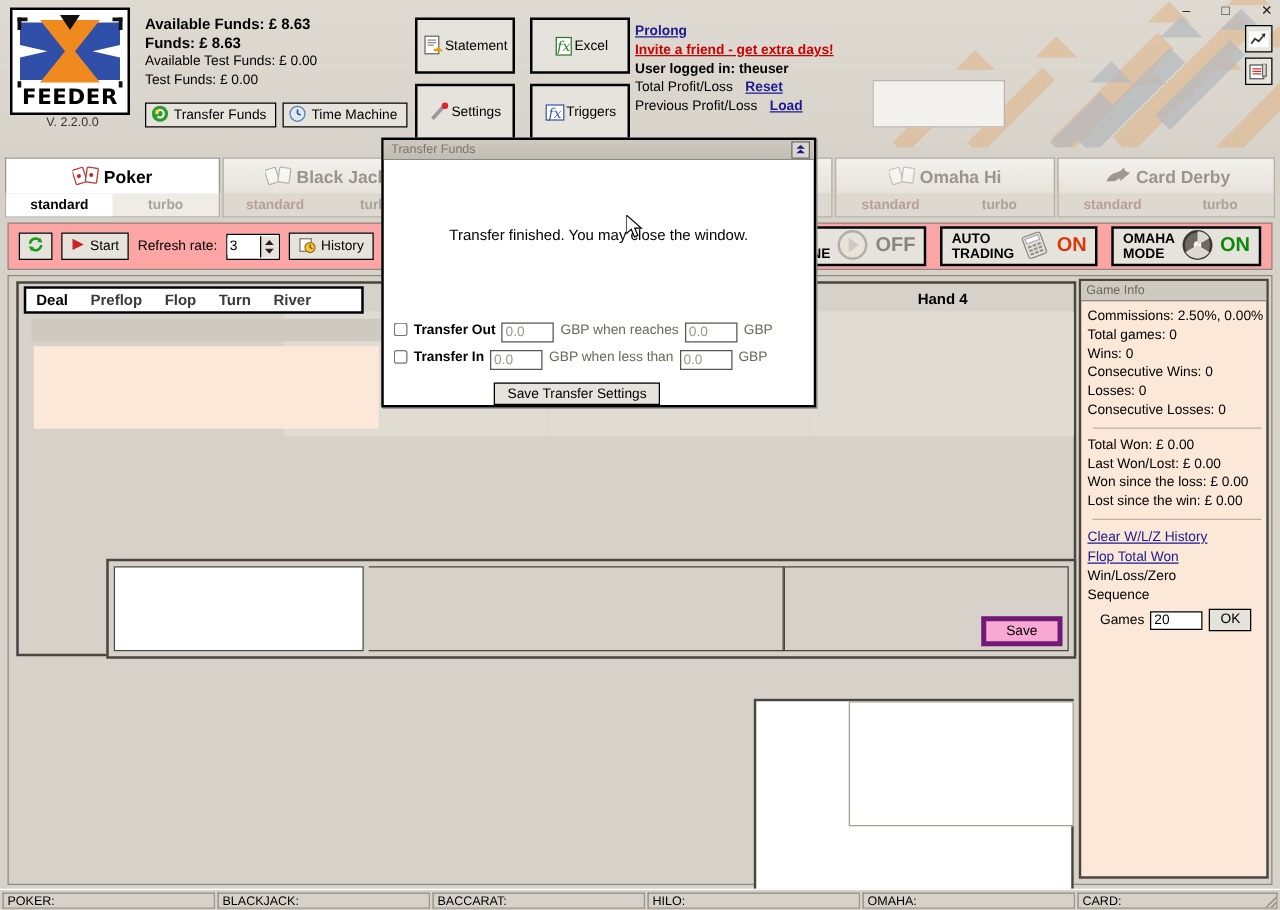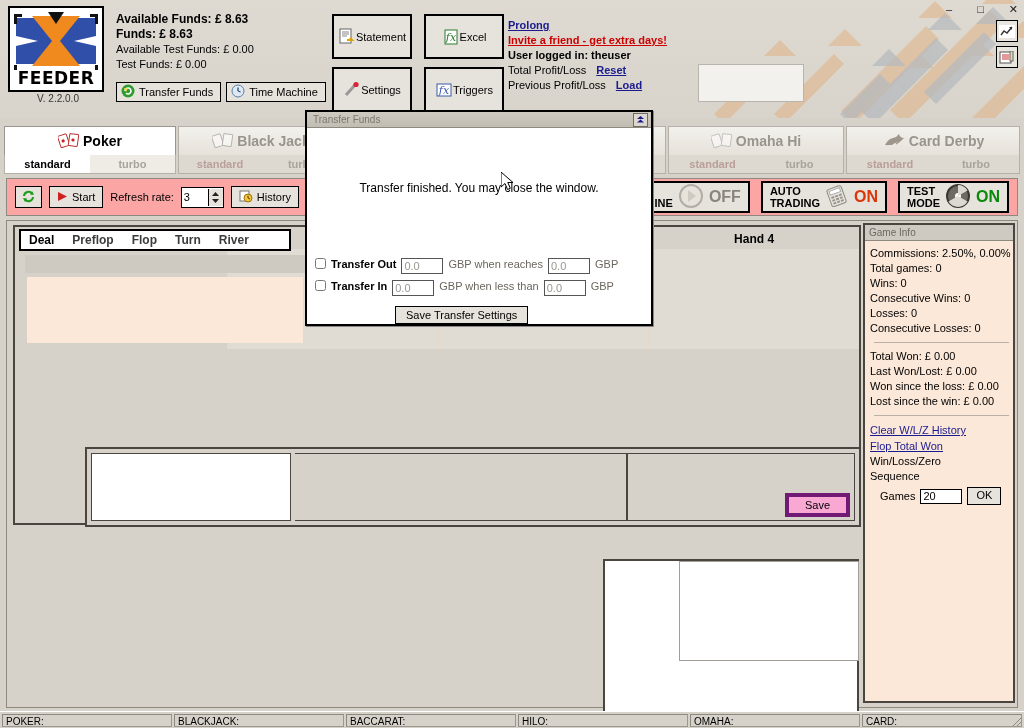--- a/index.html
+++ b/index.html
@@ -528,21 +528,21 @@
                 <rect x="14" y="16" width="3" height="2"></rect>
               </g>
             </g>
           </svg>
       </span>
       <span class="st-on-red">ON</span>
     </div>
 
     <div class="togglebtn" style="margin-right:8px;">
       <div class="lbl">
-        <div>TEST</div>
+        <div>OMAHA</div>
         <div>MODE</div>
       </div>
       <span>
         <svg width="26" height="26" viewBox="0 0 26 26">
             <circle cx="13" cy="13" r="11" fill="#6e6a63" stroke="#3b3832" stroke-width="2"></circle>
             <circle cx="13" cy="13" r="3" fill="#fff"></circle>
             <path d="M13 13 L13 2 A11 11 0 0 1 22.5 7.5 Z" fill="#ddd9d1"></path>
             <path d="M13 13 L22.5 18.5 A11 11 0 0 1 3.5 18.5 Z" fill="#ddd9d1"></path>
           </svg>
       </span>

